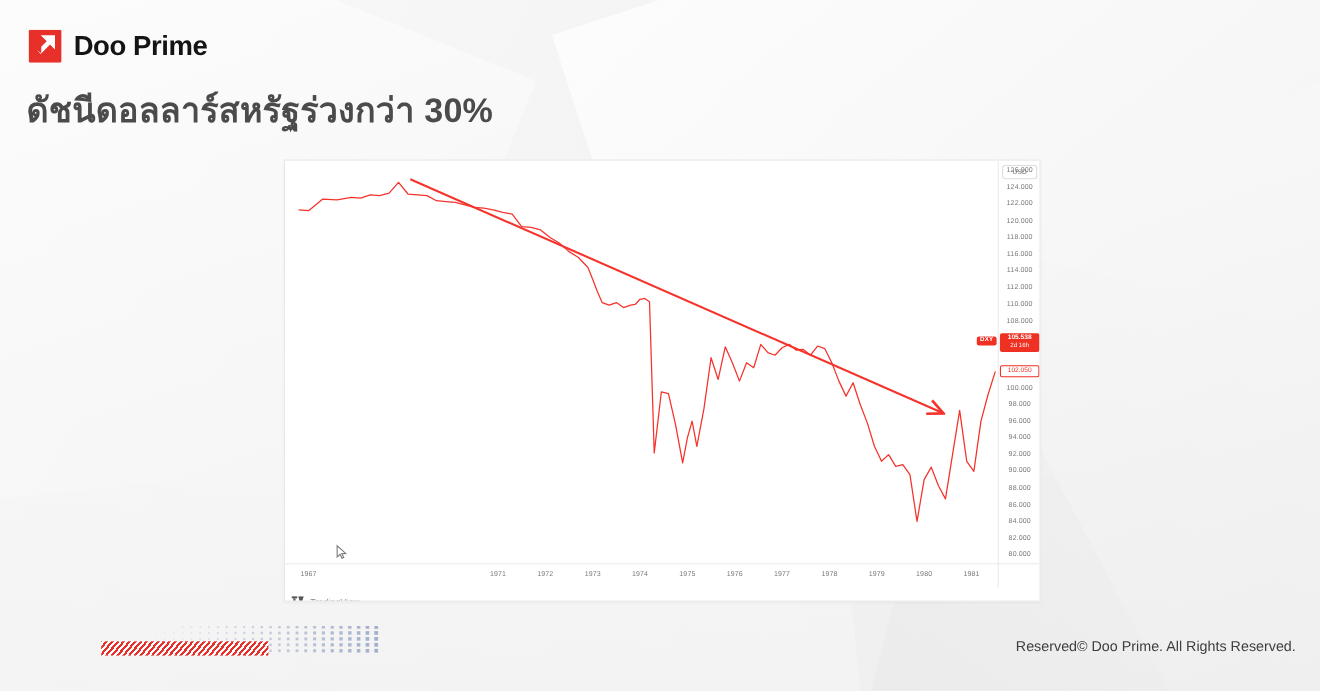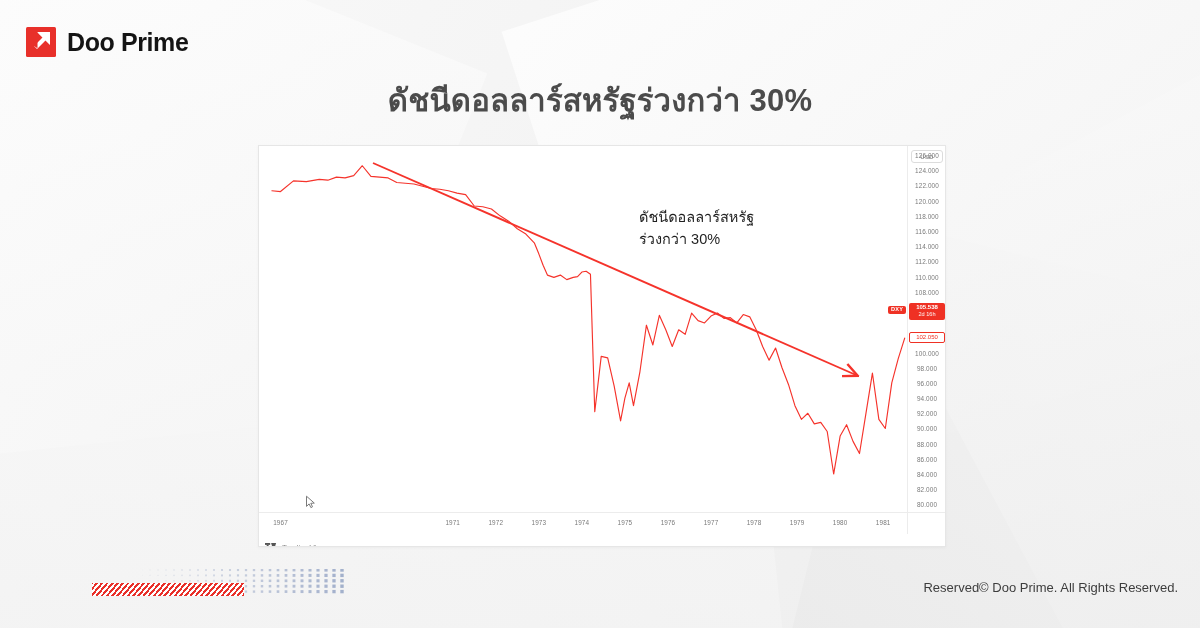--- a/index.html
+++ b/index.html
@@ -30,22 +30,22 @@
       background:linear-gradient(190deg,#f8f8f8,#ededed);
       transform:rotate(-28deg);opacity:.75;}
 
   
   .logo{position:absolute;left:26px;top:27px;display:flex;align-items:flex-end;gap:11px;}
   .logo-mark{width:30px;height:30px;position:relative;}
   .logo-text{font-size:25px;font-weight:700;color:#141414;letter-spacing:-.4px;
              white-space:nowrap;}
 
   
-  .title{position:absolute;left:0;right:0;top:75px;text-align:center;
-         font-size:31px;font-weight:700;color:#4b4b4b;letter-spacing:.2px;}
+  .title{position:absolute;left:0;right:0;top:75px;text-align:left;
+         font-size:31px;font-weight:700;color:#4b4b4b;letter-spacing:.2px;padding-left:24px;}
 
   
   .chart-card{position:absolute;left:258px;top:145px;width:688px;height:402px;
               background:#ffffff;border:1px solid #e6e6e6;
               box-shadow:0 1px 3px rgba(0,0,0,.04);overflow:hidden;}
   .plot{position:absolute;left:0;top:0;width:650px;height:366px;}
   .plot svg{display:block;width:650px;height:366px;}
 
   
   .annot{position:absolute;left:380px;top:60px;width:190px;
@@ -126,24 +126,20 @@
 
   <svg style="position:absolute;left:0;top:0;width:650px;height:366px;pointer-events:none" viewBox="0 0 650 366">
     <defs>
       <marker id="ahead" markerWidth="9" markerHeight="9" refX="7" refY="4.5" orient="auto" markerUnits="strokeWidth">
         <path d="M0.5,1 L8,4.5 L0.5,8" fill="none" stroke="#F5332B" stroke-width="1.3"></path>
       </marker>
     </defs>
     <line x1="114" y1="17" x2="597" y2="229" stroke="#F5332B" stroke-width="1.9" marker-end="url(#ahead)"></line>
   </svg>
 
-  <div class="annot">
-    <div>ดัชนีดอลลาร์สหรัฐ</div>
-    <div>ร่วงกว่า 30%</div>
-  </div>
 
   <span class="cursor-ico">
     <svg viewBox="0 0 16 16" width="16" height="16">
       <path d="M3.5 2.2 L3.5 12.4 L6.1 9.9 L7.9 13.6 L9.5 12.8 L7.8 9.3 L11.3 9.1 Z" fill="#ffffff" stroke="#7a7a7a" stroke-width="1"></path>
     </svg>
   </span>
 
   <div class="price-scale">
     <div class="usd-box">USD</div>
     <div id="price-ticks">

